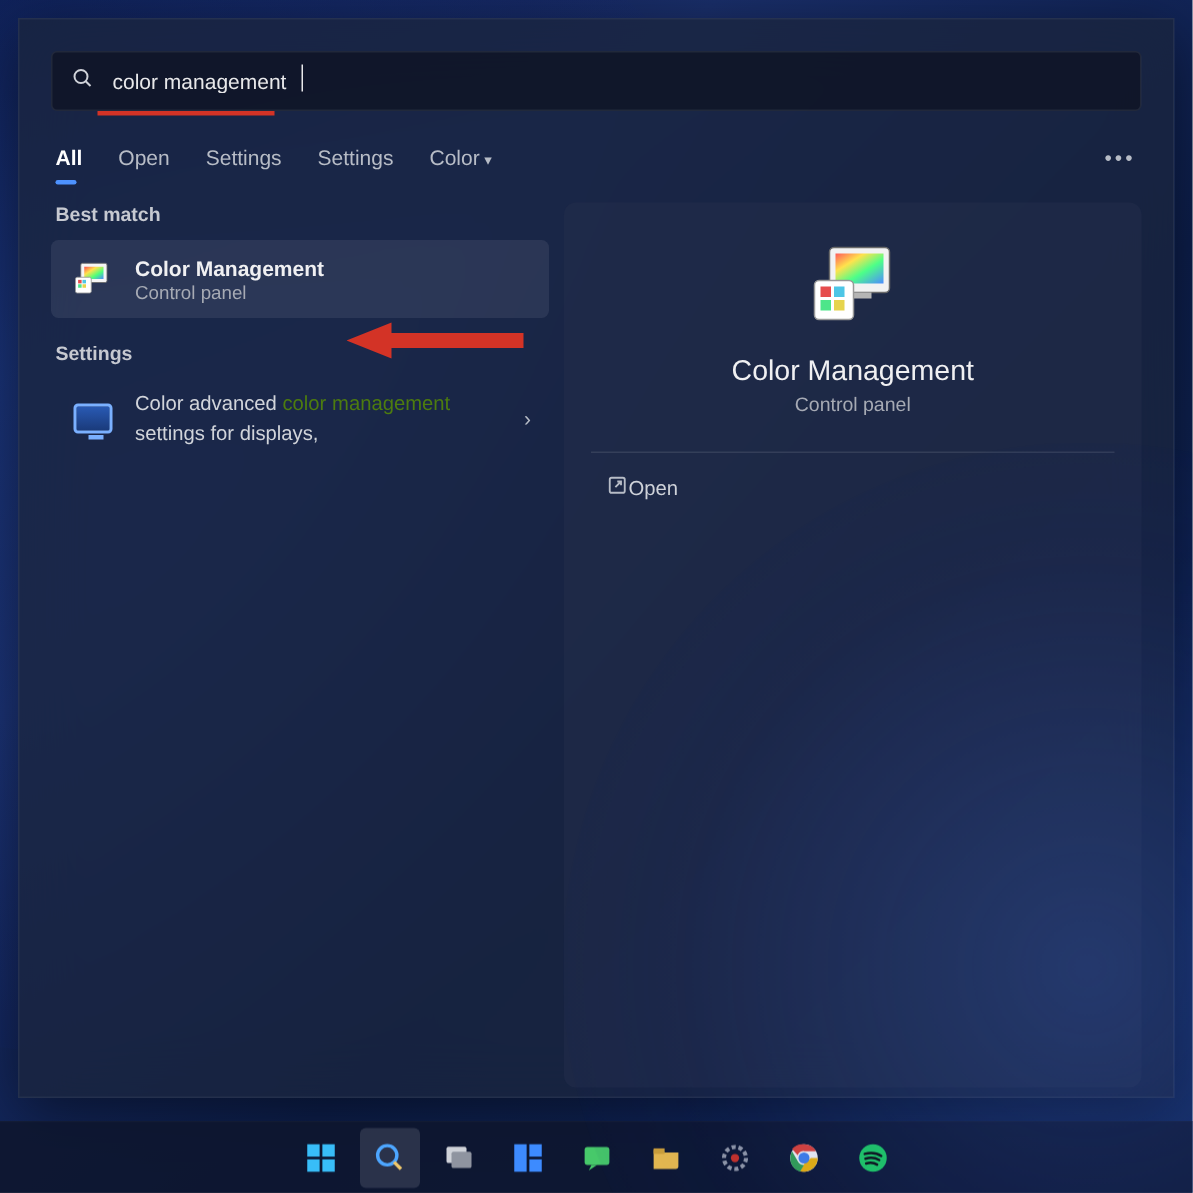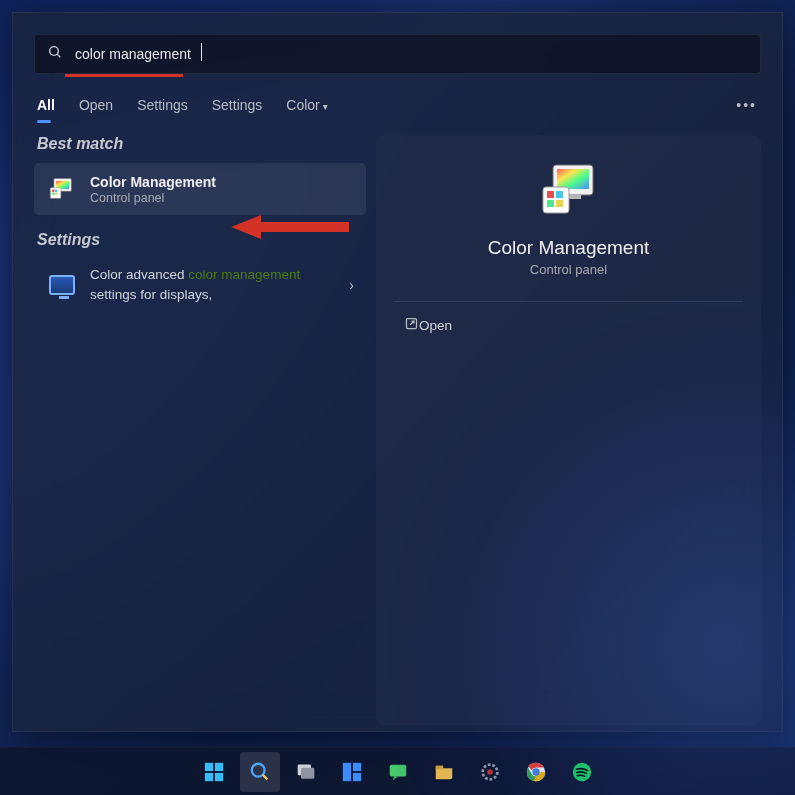--- a/index.html
+++ b/index.html
@@ -129,25 +129,24 @@
       gap: 10px;
       margin-top: 22px;
       height: 590px;
     }
     .left-col {
       width: 332px;
       flex-shrink: 0;
     }
     .section-label {
       color: #c6c9d1;
-      font-size: 16px;
+      font-size: 13px;
       font-weight: 600;
       padding-left: 3px;
       margin-bottom: 10px;
-      font-style: italic;
     }
     .section-label.second { margin-top: 16px; margin-bottom: 6px; }
 
     .result-item {
       display: flex;
       align-items: center;
       padding: 10px 12px;
       border-radius: 5px;
       cursor: pointer;
       position: relative;

